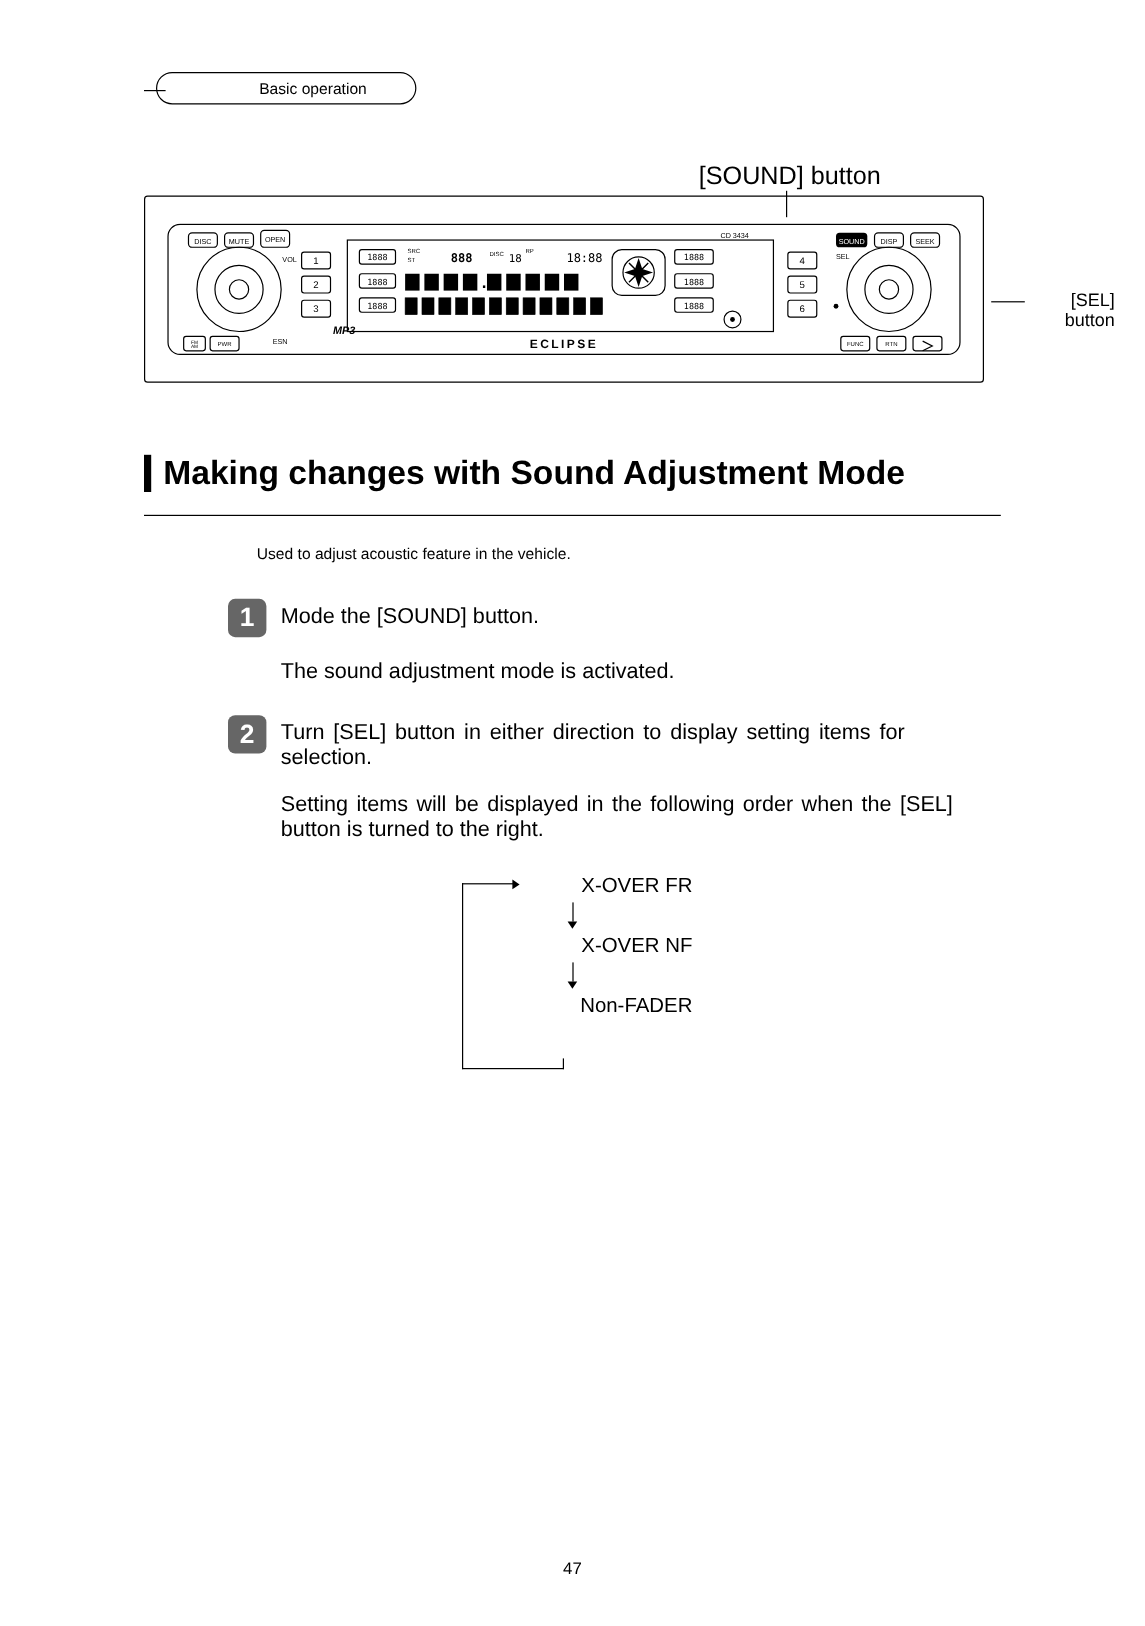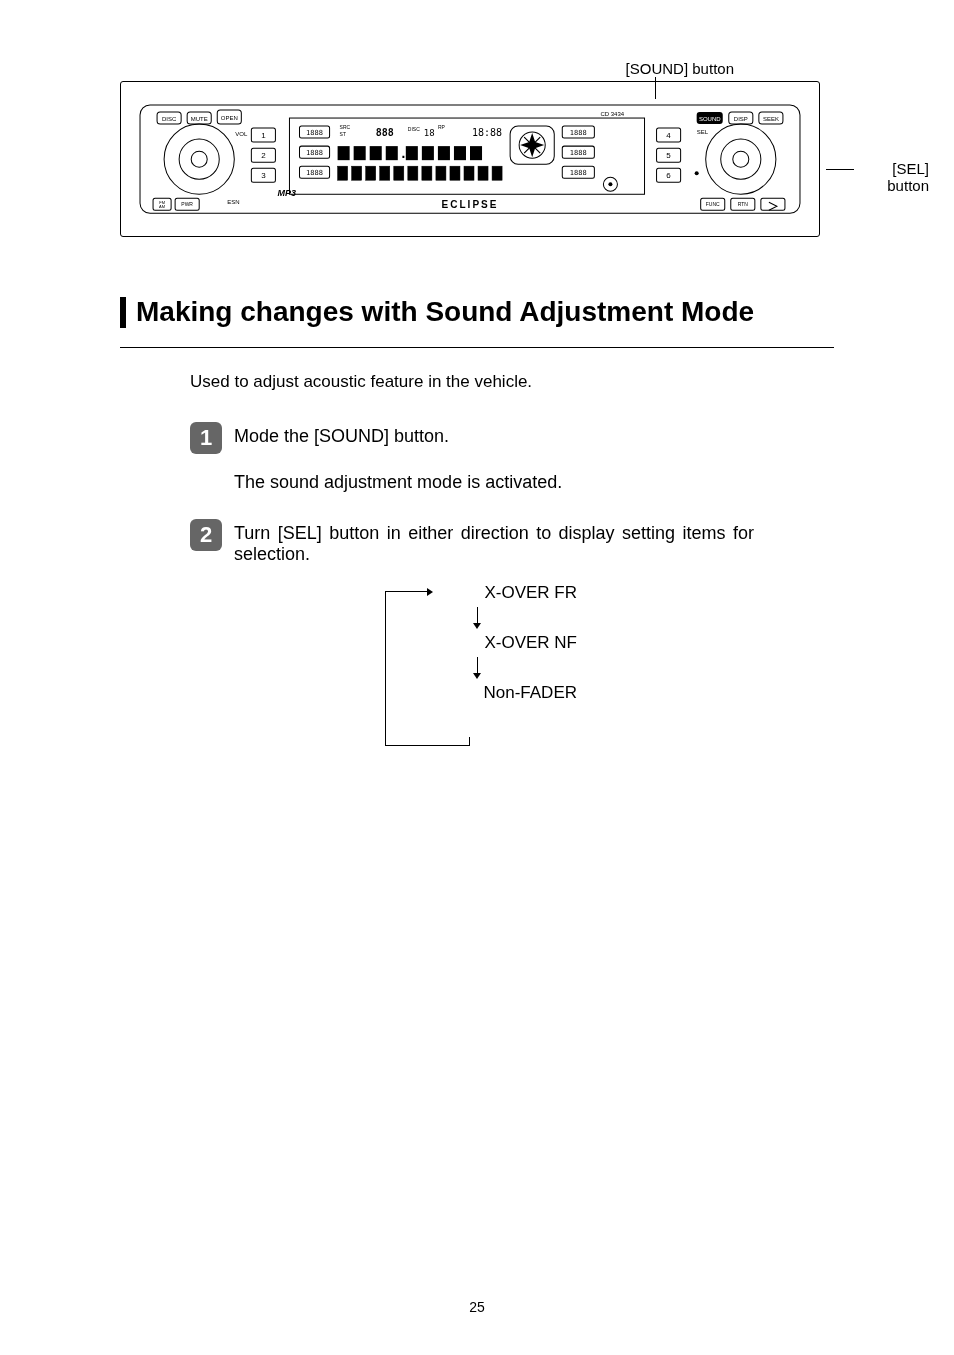--- a/index.html
+++ b/index.html
@@ -37,21 +37,21 @@
       height: 1px;
       background: #000;
     }
     .callout-row-top {
       display: flex;
       justify-content: flex-end;
       padding-right: 100px;
       margin-bottom: 4px;
     }
     .callout-label {
-      font-size: 15px;
+      font-size: 21px;
     }
     .device-block {
       position: relative;
       margin-bottom: 60px;
     }
     .device-outer {
       border: 1px solid #000;
       border-radius: 3px;
       padding: 22px 18px;
       width: 700px;
@@ -94,22 +94,22 @@
       line-height: 1.1;
       font-family: Liberation Sans, sans-serif;
     }
     .section-hr {
       border: none;
       border-top: 1px solid #000;
       margin-top: -4px;
       margin-bottom: 24px;
     }
     .intro-text {
-      font-size: 17px;
-      margin-left: 70px;
+      font-size: 13px;
+      margin-left: 94px;
       margin-bottom: 30px;
     }
     .step {
       display: flex;
       align-items: flex-start;
       margin-left: 70px;
       margin-bottom: 18px;
     }
     .step-num {
       background: #666;
@@ -219,20 +219,24 @@
       left: 50%;
       transform: translateX(-50%);
       font-size: 14px;
     }
   </style>
 </head>
 <body>
 
 <div class="page">
 
+  <div class="header-tab">
+    <span class="tab-left-line"></span>
+    <span class="tab-shape">Basic operation</span>
+  </div>
 
   <div class="callout-row-top">
     <span class="callout-label">[SOUND] button</span>
   </div>
 
   <div class="device-block">
     <div class="callout-line-top"></div>
     <div class="device-outer">
       <svg class="device-svg" viewBox="0 0 660 110">
         <rect x="1" y="1" width="658" height="108" rx="10" fill="none" stroke="#000" stroke-width="1"></rect>
@@ -370,28 +374,29 @@
   <div class="step">
     <div class="step-num">1</div>
     <div class="step-title">Mode the [SOUND] button.</div>
   </div>
   <p class="step-body">The sound adjustment mode is activated.</p>
 
   <div class="step">
     <div class="step-num">2</div>
     <div class="step-title" style="max-width:520px;">Turn [SEL] button in either direction to display setting items for selection.</div>
   </div>
+  <p class="step-body">Setting items will be displayed in the following order when the [SEL] button is turned to the right.</p>
 
   <div class="flow-box">
     <div class="flow-bracket"></div>
     <div class="flow-bracket-top"></div>
     <div class="flow-bracket-bottom"></div>
     <div class="flow-bracket-bottom-up"></div>
 
     <div class="flow-item">X-OVER FR</div>
     <div class="flow-arrow-down"></div>
     <div class="flow-item">X-OVER NF</div>
     <div class="flow-arrow-down"></div>
     <div class="flow-item">Non-FADER</div>
   </div>
 
-  <div class="page-num">25</div>
+  <div class="page-num">47</div>
 </div>
 
 </body></html>

